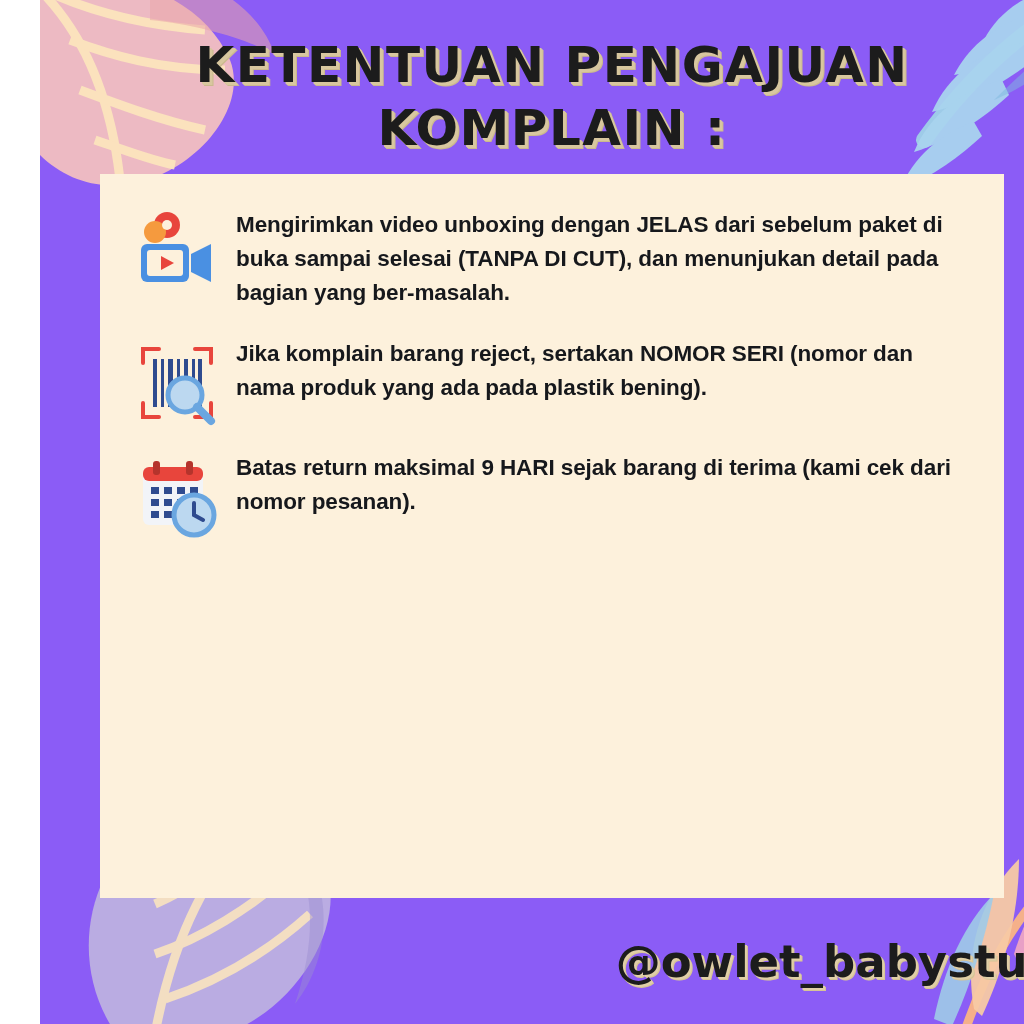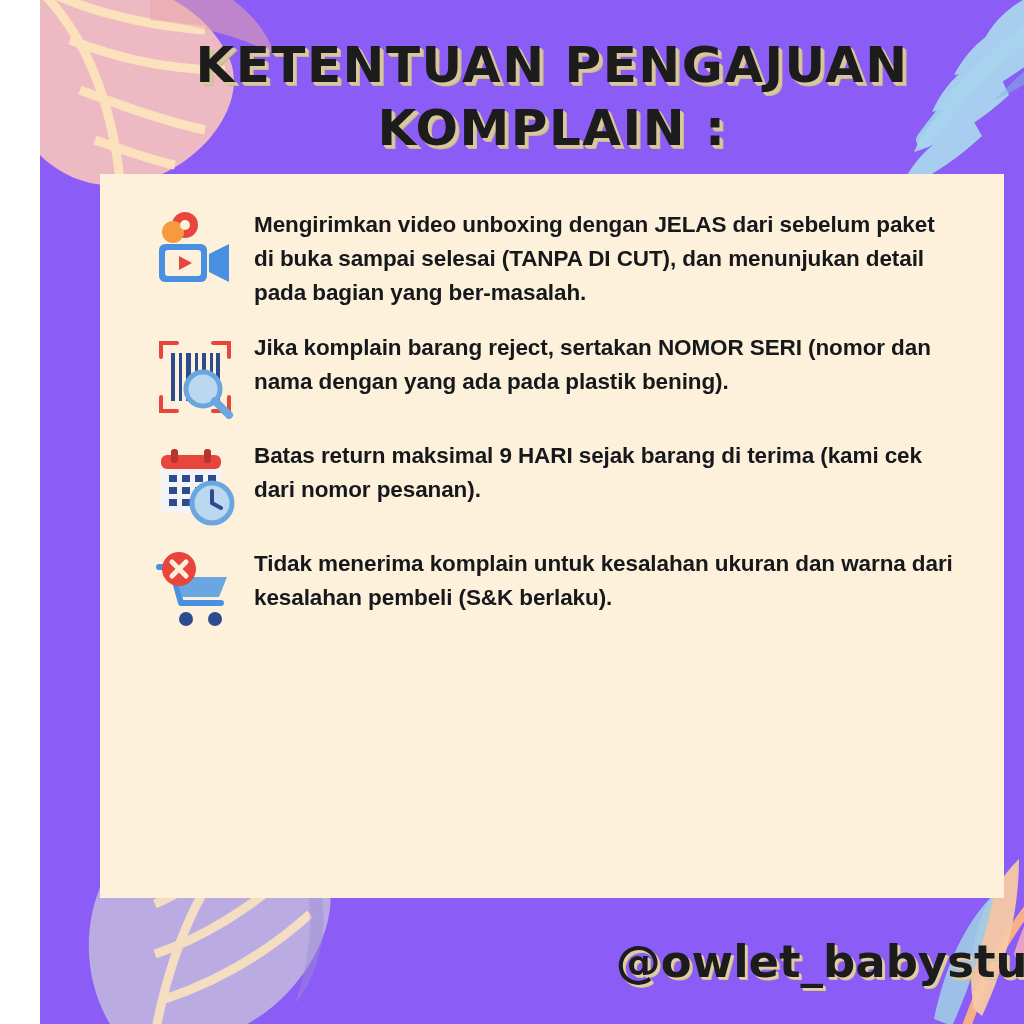--- a/index.html
+++ b/index.html
@@ -48,24 +48,24 @@
 
   
   .card {
     position: absolute;
     top: 174px; left: 60px;
     width: 904px; height: 724px;
     background: #fdf1dc;
     z-index: 4;
   }
   .list {
-    padding: 34px 42px 20px 36px;
+    padding: 34px 42px 20px 18px;
     display: flex;
     flex-direction: column;
-    gap: 20px;
+    gap: 26px;
   }
   .row { display: flex; align-items: flex-start; }
   .icon-cell {
     width: 118px;
     flex: 0 0 118px;
     display: flex;
     justify-content: center;
     padding-top: 4px;
   }
   .row-text {
@@ -216,21 +216,21 @@
               <rect x="33" y="18" width="5" height="48"></rect>
               <rect x="42" y="18" width="3" height="48"></rect>
               <rect x="49" y="18" width="4" height="48"></rect>
               <rect x="57" y="18" width="3" height="48"></rect>
               <rect x="63" y="18" width="4" height="48"></rect>
             </g>
             <circle cx="50" cy="54" r="17" fill="#bcd8f0" stroke="#6aa6e0" stroke-width="5"></circle>
             <path d="M62 66 L76 80" stroke="#6aa6e0" stroke-width="8" stroke-linecap="round"></path>
           </svg>
         </div>
-        <div class="row-text">Jika komplain barang reject, sertakan NOMOR SERI (nomor dan nama dengan yang ada pada plastik bening).</div>
+        <div class="row-text">Jika komplain barang reject, sertakan NOMOR SERI (nomor dan nama produk yang ada pada plastik bening).</div>
       </div>
 
       <div class="row">
         <div class="icon-cell">
           <svg width="84" height="84" viewBox="0 0 84 84">
             <rect x="8" y="12" width="60" height="58" rx="6" fill="#f2f4f8"></rect>
             <rect x="8" y="12" width="60" height="14" rx="6" fill="#e8453c"></rect>
             <rect x="18" y="6" width="7" height="14" rx="3" fill="#b5342c"></rect>
             <rect x="51" y="6" width="7" height="14" rx="3" fill="#b5342c"></rect>
             <g fill="#2f4b8f">
@@ -244,33 +244,20 @@
               <rect x="16" y="56" width="8" height="7"></rect>
               <rect x="29" y="56" width="8" height="7"></rect>
             </g>
             <circle cx="59" cy="60" r="20" fill="#bcd8f0" stroke="#6aa6e0" stroke-width="5"></circle>
             <path d="M59 48 L59 60 L68 65" stroke="#2f4b8f" stroke-width="4" fill="none" stroke-linecap="round"></path>
           </svg>
         </div>
         <div class="row-text">Batas return maksimal 9 HARI sejak barang di terima (kami cek dari nomor pesanan).</div>
       </div>
 
-      <div class="row">
-        <div class="icon-cell">
-          <svg width="84" height="80" viewBox="0 0 84 80">
-            <path d="M6 16 L18 16 L28 52 L68 52" stroke="#4a90e2" stroke-width="6" fill="none" stroke-linecap="round" stroke-linejoin="round"></path>
-            <path d="M22 26 L74 26 L66 46 L29 46 Z" fill="#6aa6e0"></path>
-            <circle cx="33" cy="68" r="7" fill="#2f4b8f"></circle>
-            <circle cx="62" cy="68" r="7" fill="#2f4b8f"></circle>
-            <circle cx="26" cy="18" r="17" fill="#e8453c"></circle>
-            <path d="M19 11 L33 25 M33 11 L19 25" stroke="#fdf1dc" stroke-width="5" stroke-linecap="round"></path>
-          </svg>
-        </div>
-        <div class="row-text">Tidak menerima komplain untuk kesalahan ukuran dan warna dari kesalahan pembeli (S&amp;K berlaku).</div>
-      </div>
 
     </div>
   </div>
 
   <div class="handle-wrap">
     <div class="handle">@owlet_babystuff</div>
   </div>
 
 </div>
 

